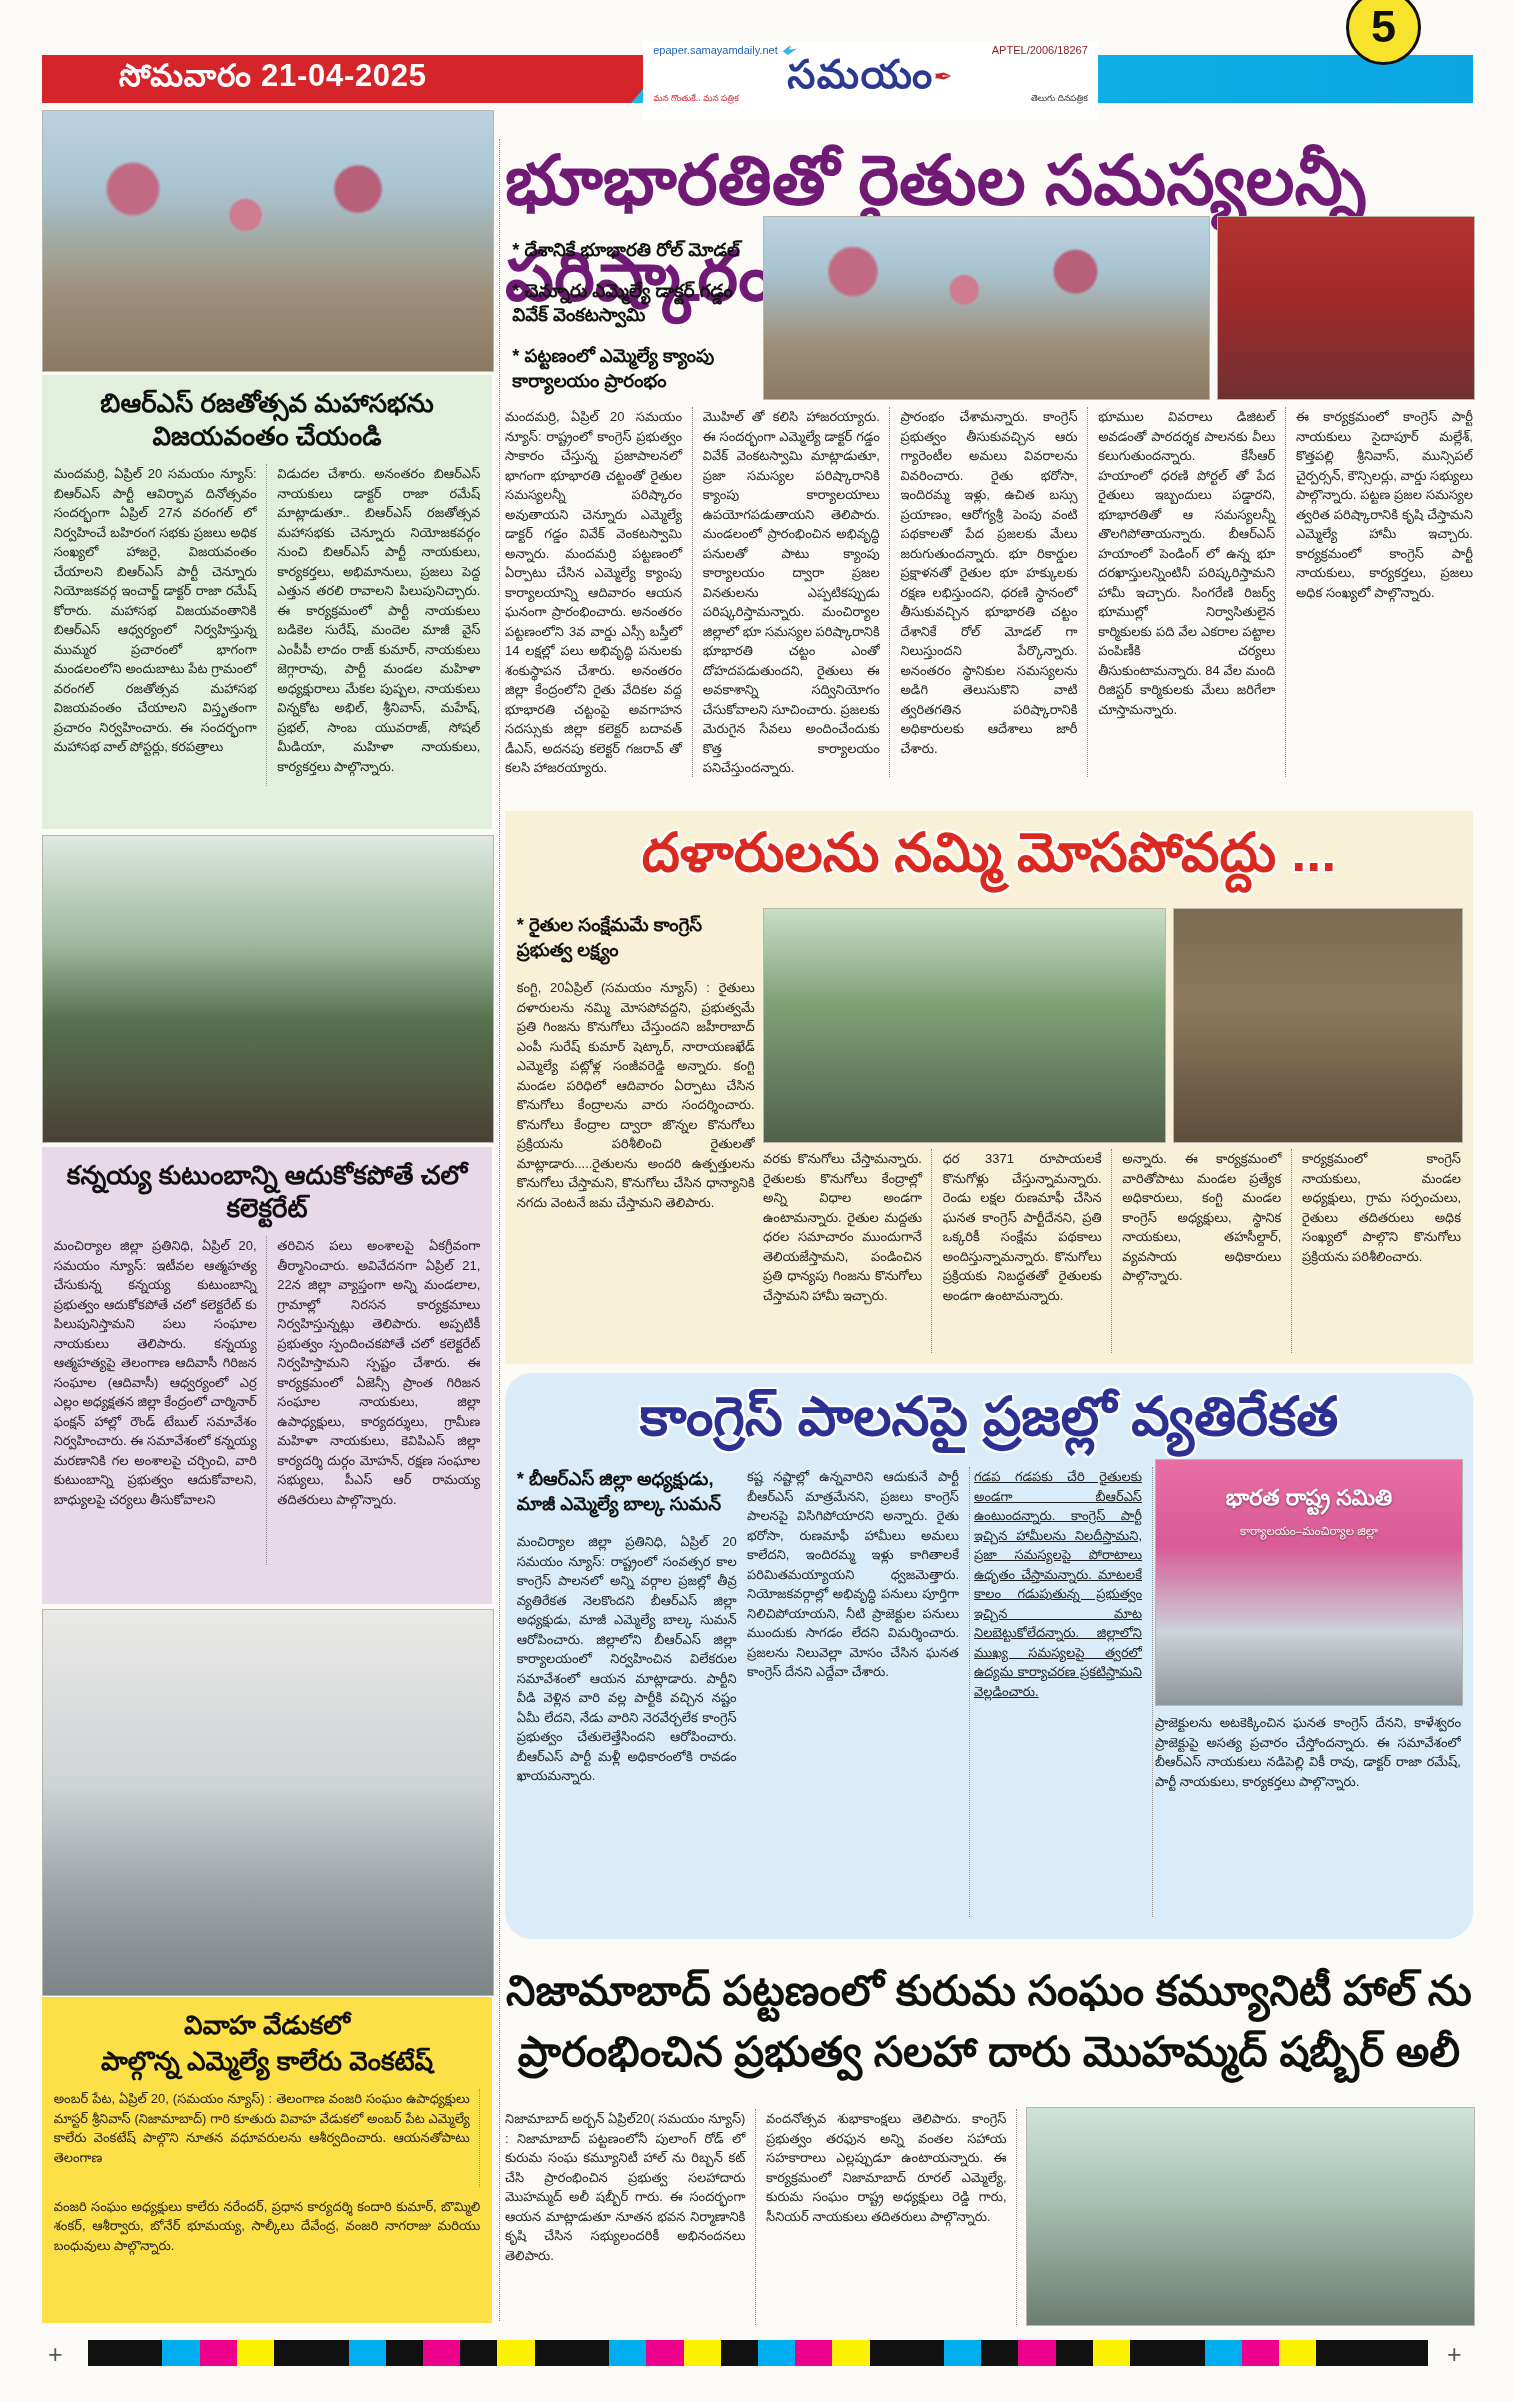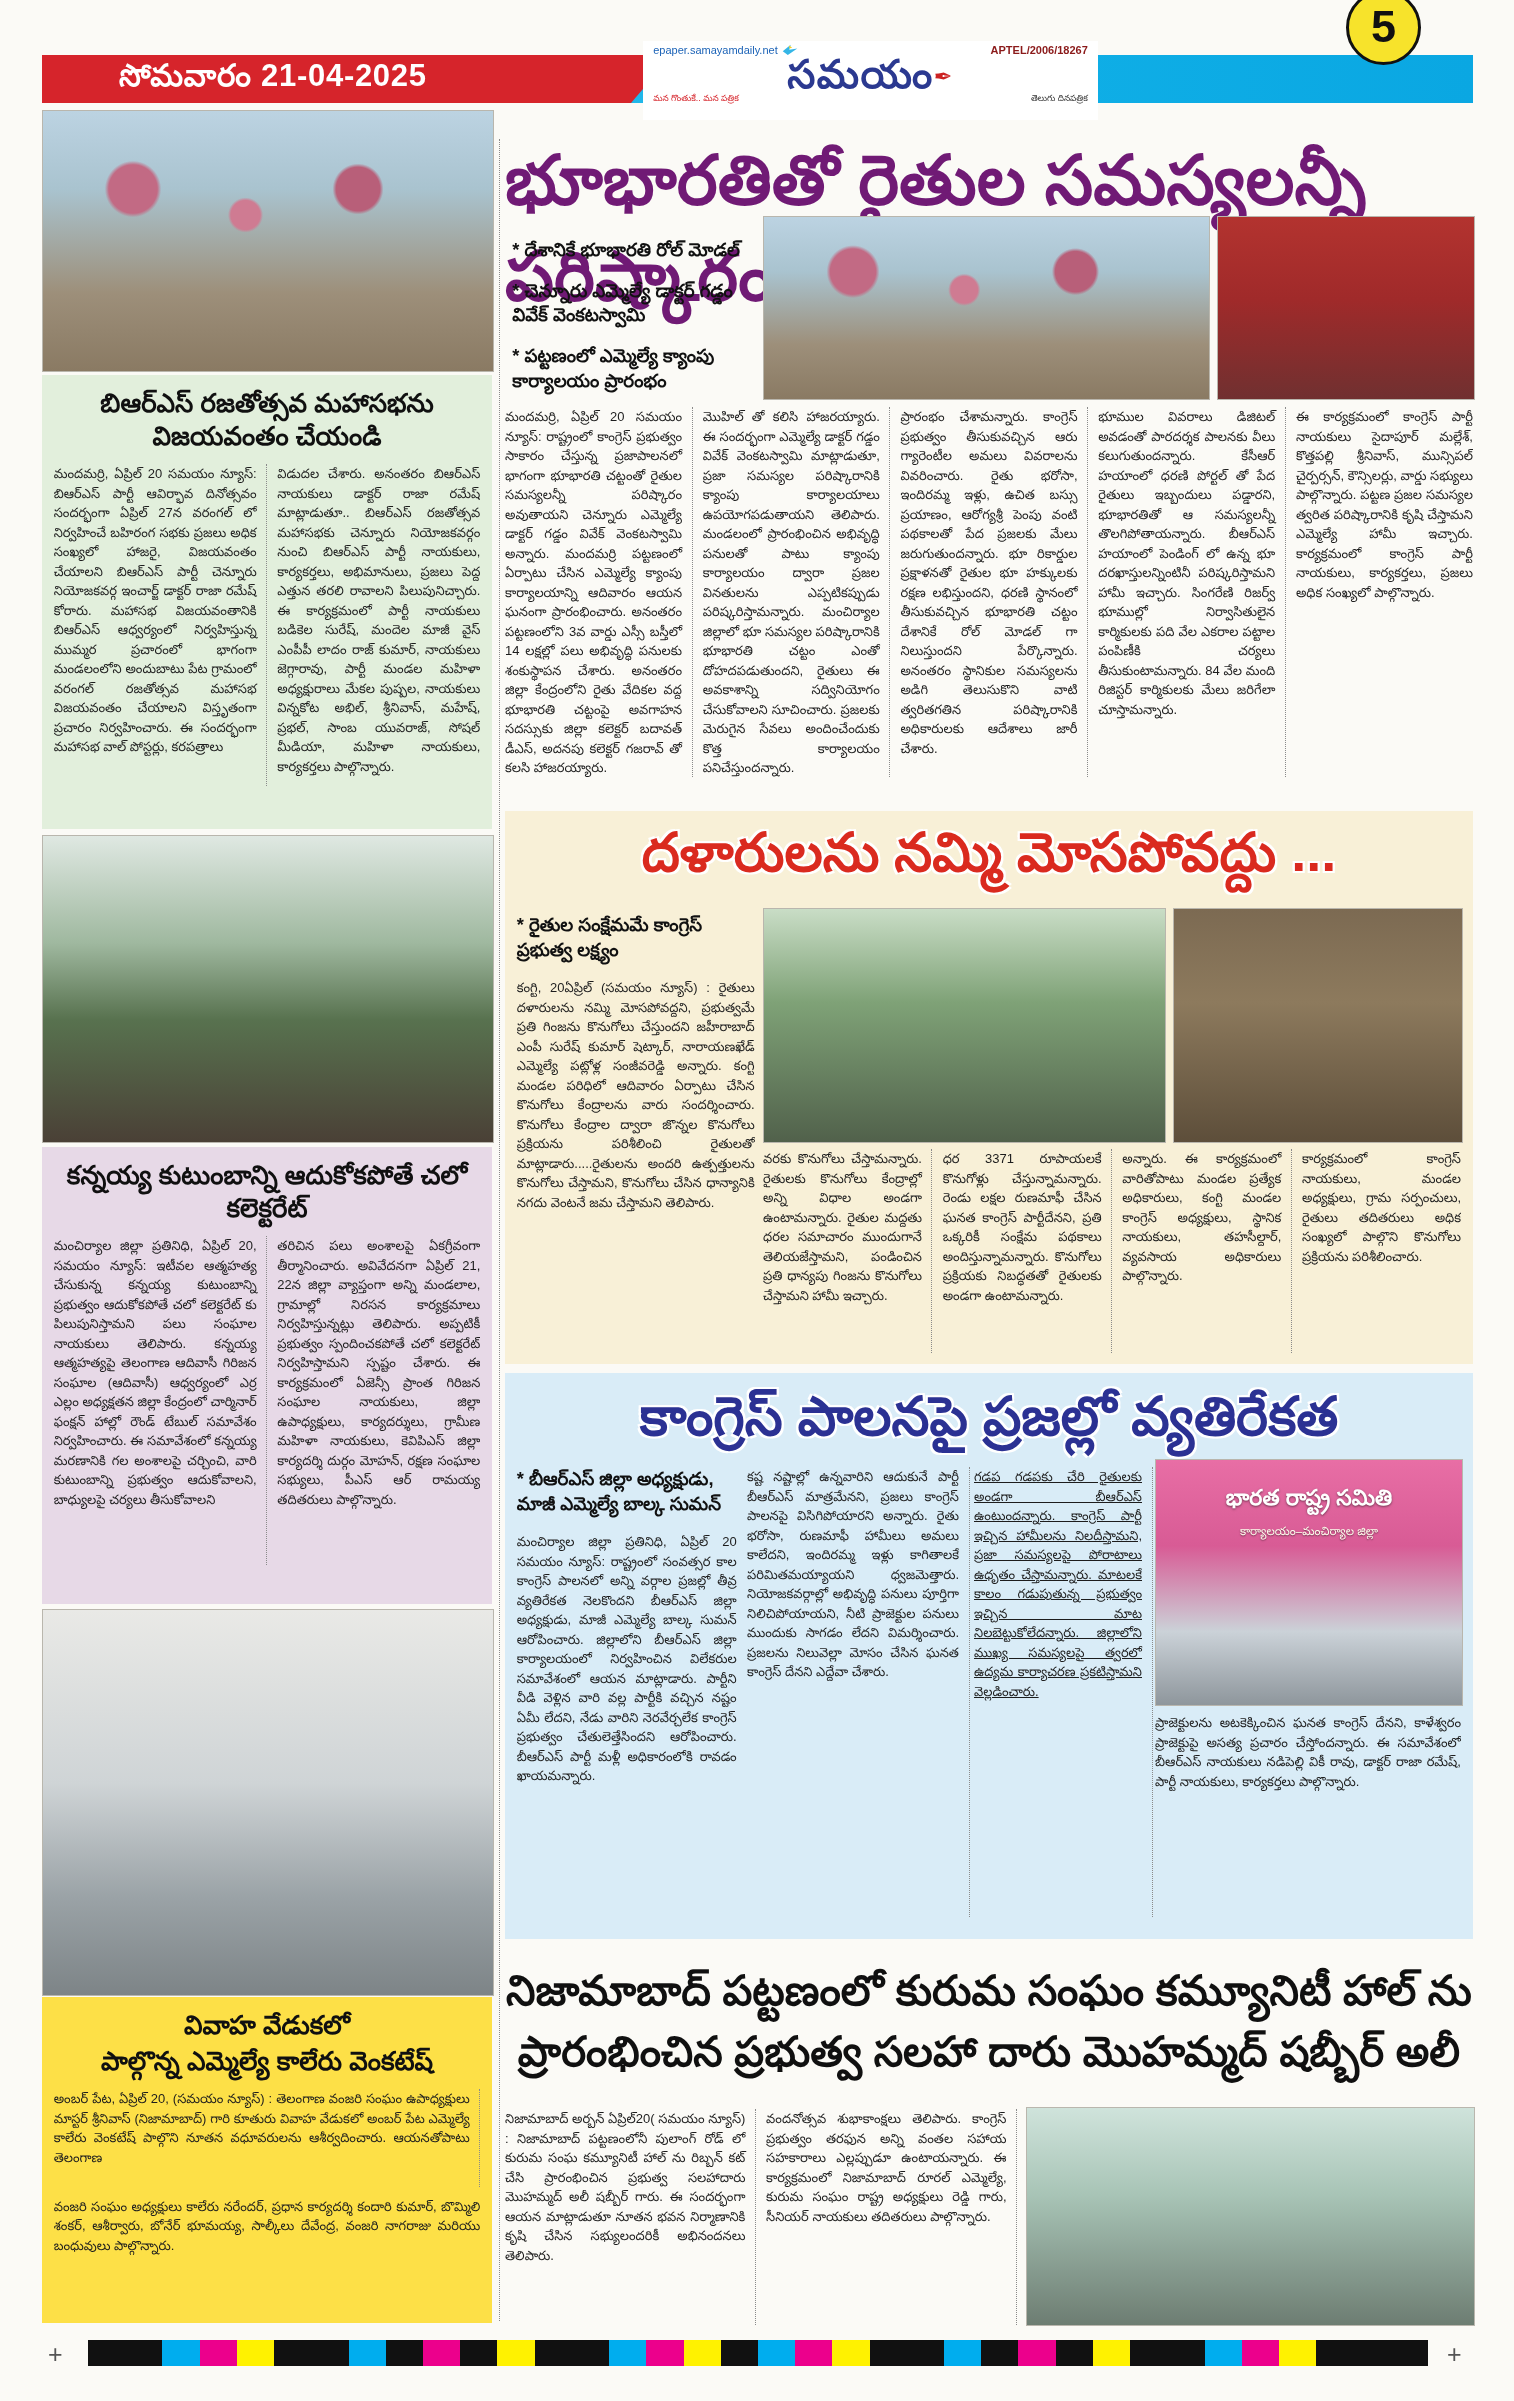--- a/index.html
+++ b/index.html
@@ -14,21 +14,21 @@
   .topbar-blue{position:absolute;left:1031px;top:0;width:400px;height:48px;background:#2b3391;
           display:flex;align-items:center;justify-content:center;}
   .topbar-site{color:#fff;font-size:28px;font-family:"Liberation Serif","DejaVu Serif",serif;}
   .pagenum{position:absolute;left:1346px;top:-10.2px;width:69px;height:69px;border-radius:50%;
           background:#f7e32b;border:3.7px solid #111;display:flex;align-items:center;justify-content:center;
           font-size:45px;font-weight:bold;color:#111;z-index:5;}
   .masthead{position:absolute;left:643px;top:41px;width:455px;height:79px;background:#fff;
           z-index:4;padding:2.9px 10.2px;box-sizing:border-box;}
   .mh-row1{display:flex;justify-content:space-between;align-items:flex-start;font-size:11px;}
   .mh-epaper{color:#1c63b7;display:flex;gap:4.4px;align-items:center;}
-  .mh-reg{color:#8b1a1a;font-weight:bold;}
+  .mh-reg{color:#8b1a1a;}
   .mh-logo{text-align:center;font-size:40px;font-weight:bold;color:#2b3990;line-height:1.0;
            letter-spacing:1.5px;margin-top:-1.5px;}
   .mh-pen{color:#cc2222;font-size:22px;vertical-align:middle;}
   .mh-row3{display:flex;justify-content:space-between;font-size:8.8px;margin-top:-1.5px;}
   .mh-tag-l{color:#d6242b;} .mh-tag-r{color:#333;}
   
   .photo{position:absolute;overflow:hidden;border:0.7px solid #b9b6ad;}
   .ph-inner{width:100%;height:100%;}
   .col{ text-align:justify;font-size:13px;line-height:1.5;color:#1d1d1d;overflow:hidden;}
   .colrule{border-right:0.7px dotted #8a8a8a;padding-right:9.5px;}
@@ -42,21 +42,21 @@
   
   .hl-a{position:absolute;left:505px;top:141px;width:968px;text-align:left;
         font-size:69px;font-weight:bold;color:#701a75;}
   .rowA{position:absolute;left:505px;top:225px;width:968px;height:174px;}
   .bulletsA{position:absolute;left:7.3px;top:13px;width:238px;height:161px;}
   .bodyA{position:absolute;left:505px;top:407px;width:968px;height:370px;display:flex;gap:10.2px;}
   .bodyA .col{flex:1;}
   .panelB{position:absolute;left:505px;top:811px;width:968px;height:553px;background:#f8f0d7;}
   .hl-b{position:absolute;left:0;top:10.2px;width:100%;text-align:center;font-size:54px;font-weight:bold;
         color:#da2a1f;text-shadow:-2.2px -2.2px 0 #fff,2.2px -2.2px 0 #fff,-2.2px 2.2px 0 #fff,2.2px 2.2px 0 #fff;}
-  .panelC{position:absolute;left:505px;top:1373px;width:968px;height:566px;background:#d9ecf7;}
+  .panelC{position:absolute;left:505px;top:1373px;width:968px;height:566px;background:#d9ecf7;border-radius:27px;}
   .hl-c{position:absolute;left:0;top:11.7px;width:100%;text-align:center;font-size:54px;font-weight:bold;
         color:#2b3193;text-shadow:-2.2px -2.2px 0 #fff,2.2px -2.2px 0 #fff,-2.2px 2.2px 0 #fff,2.2px 2.2px 0 #fff;}
   .hl-d{position:absolute;left:505px;top:1961px;width:968px;text-align:center;
         font-size:42px;font-weight:bold;color:#101010;line-height:1.45;}
   .bodyD{position:absolute;left:505px;top:2109px;width:512px;height:216px;display:flex;gap:10.2px;}
   .bodyD .col{flex:1;}
   
   .ph-crowd{background:
       radial-gradient(circle at 20% 30%,#c26a84 0 6%,transparent 7%),
       radial-gradient(circle at 45% 40%,#cf7b92 0 5%,transparent 6%),

